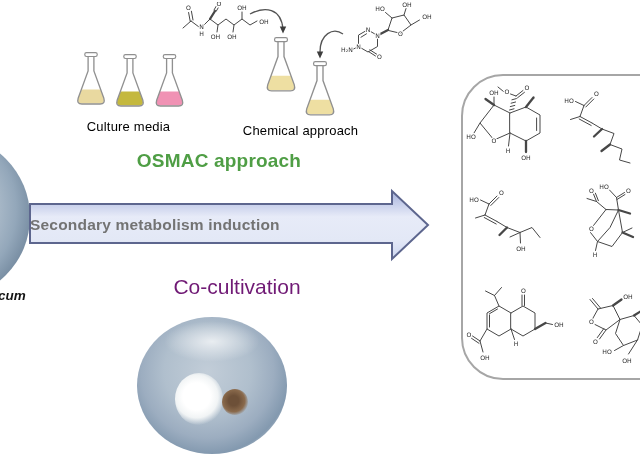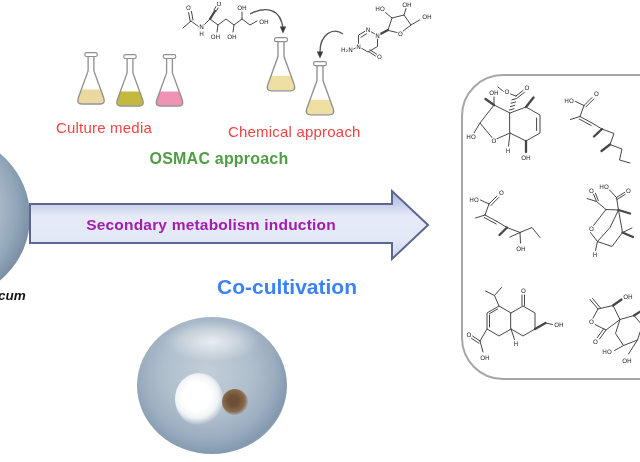--- a/index.html
+++ b/index.html
@@ -1,22 +1,22 @@
 <!DOCTYPE html>
 <html><head>
 <meta charset="utf-8">
 <style>
   html,body{margin:0;padding:0;background:#fff}
   .stage{position:relative;width:640px;height:462px;background:#ffffff;overflow:hidden;
          font-family:"Liberation Sans",sans-serif}
   .abs{position:absolute}
-  .lbl{color:#ef4444;font-size:15px;text-align:left;letter-spacing:.2px}
-  .osmac{color:#4f9e45;font-weight:bold;font-size:16px;text-align:center;letter-spacing:.2px}
-  .arrowtxt{color:#a21caf;font-weight:bold;font-size:15.5px;text-align:center;letter-spacing:.2px}
-  .cocult{color:#3b82f6;font-weight:bold;font-size:21px;text-align:right}
+  .lbl{color:#000000;font-size:13px;text-align:center;letter-spacing:.2px}
+  .osmac{color:#4f9e45;font-weight:bold;font-size:19px;text-align:center;letter-spacing:.2px}
+  .arrowtxt{color:#737373;font-weight:bold;font-size:15.5px;text-align:left;letter-spacing:.2px}
+  .cocult{color:#701a75;font-weight:normal;font-size:21px;text-align:center}
   .species{color:#141414;font-weight:bold;font-style:italic;font-size:13.5px}
 
   .mol path{stroke:#474747;stroke-width:1;fill:none;stroke-linecap:round;stroke-linejoin:round}
   .mol .w{stroke-width:2.3}
   .mol text{font-family:"DejaVu Sans",sans-serif;font-size:6.2px;fill:#2e2e2e;text-anchor:middle;
             paint-order:stroke;stroke:#fff;stroke-width:2.2px;stroke-linejoin:round}
 
   .flask{position:absolute;overflow:visible}
   .flask .sil{fill:#fff}
   .flask .out{fill:none;stroke:#909090;stroke-width:1.6}

